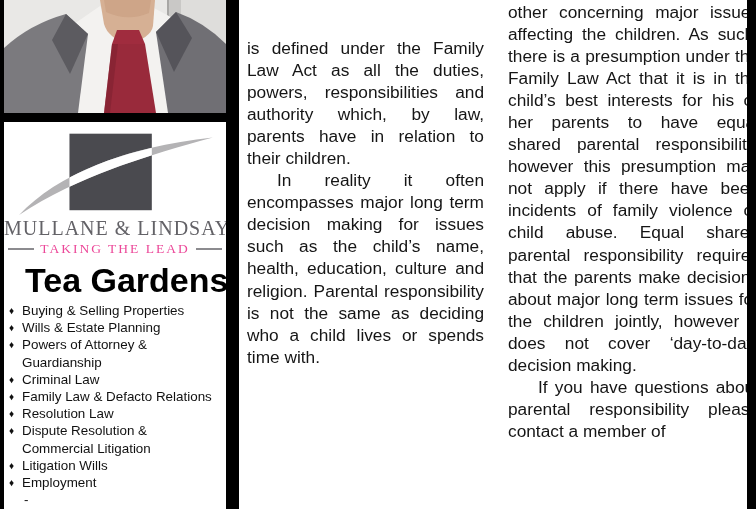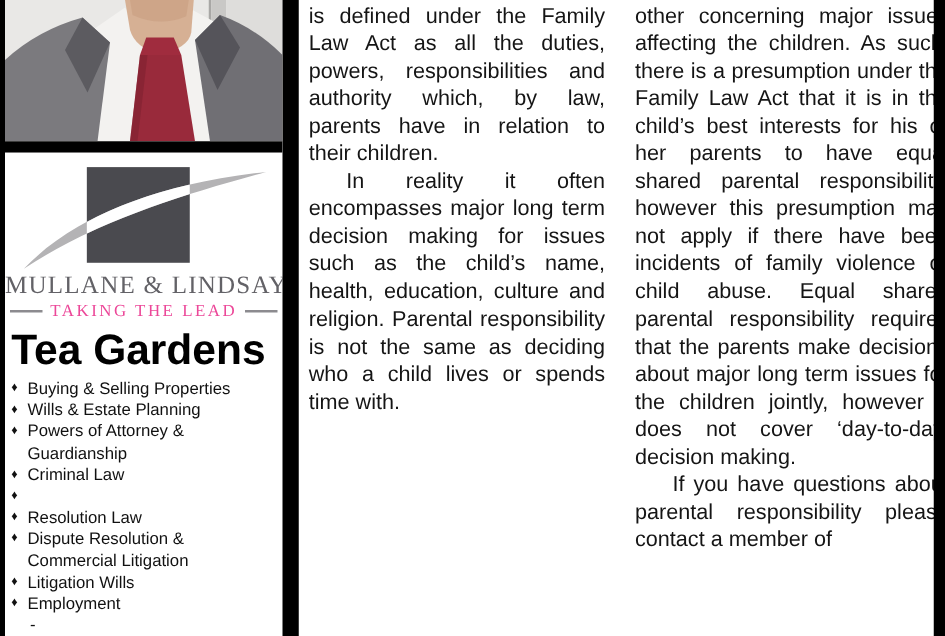--- a/index.html
+++ b/index.html
@@ -23,33 +23,33 @@
     letter-spacing:1px;line-height:23px;white-space:nowrap;
   }
   .tagline-row{display:flex;align-items:center;justify-content:center;gap:6px;margin-top:1px;}
   .tagline-rule{display:inline-block;width:26px;height:0;border-top:2px solid #8c8b8f;}
   .tagline-text{
     font-family:"Liberation Serif",serif;font-size:13.5px;color:#ec4899;
     letter-spacing:2px;white-space:nowrap;
   }
   .location-heading{
     font-size:34px;font-weight:bold;color:#000;line-height:36px;
-    padding-left:5px;margin-top:5px;letter-spacing:0px;white-space:nowrap;
+    padding-left:21px;margin-top:5px;letter-spacing:0px;white-space:nowrap;
   }
   .services{list-style:none;margin:4px 0 0 0;padding:0 0 0 5px;font-size:13.4px;line-height:17.2px;color:#111;}
   .services li{display:flex;align-items:flex-start;}
   .svc-bullet{width:13px;flex:0 0 13px;font-size:10px;line-height:17.2px;color:#111;}
   .svc-label{white-space:pre-line;}
   .subservices{margin:0;padding:0 0 0 20px;font-size:13.4px;line-height:17.2px;color:#111;}
   .subservices .subitem{display:flex;}
   .sub-dash{width:10px;flex:0 0 10px;}
   
   .article-col{position:absolute;top:1px;text-align:justify;font-size:17.3px;line-height:22.05px;color:#151515;
     -webkit-hyphens:none;hyphens:none;}
-  .col-mid{left:247px;width:237px;}
+  .col-mid{left:247px;width:237px;margin-top:36px;}
   .col-right{left:508px;width:251px;}
   .article-col p{margin:0;text-indent:30px;}
   .article-col p.cont{text-indent:0;}
 </style>
 </head>
 <body>
 
 <div class="page">
 
   <div class="bar bar-left"></div>
@@ -106,20 +106,21 @@
       <li>
           <span class="svc-bullet">♦</span>
           <span class="svc-label">Powers of Attorney &amp; Guardianship</span>
         </li>
       <li>
           <span class="svc-bullet">♦</span>
           <span class="svc-label">Criminal Law</span>
         </li>
       <li>
           <span class="svc-bullet">♦</span>
+          <span class="svc-label">Family Law &amp; Defacto Relations</span>
         </li>
       <li>
           <span class="svc-bullet">♦</span>
           <span class="svc-label">Resolution Law</span>
         </li>
       <li>
           <span class="svc-bullet">♦</span>
           <span class="svc-label">Dispute Resolution &amp;
 Commercial Litigation</span>
         </li>

